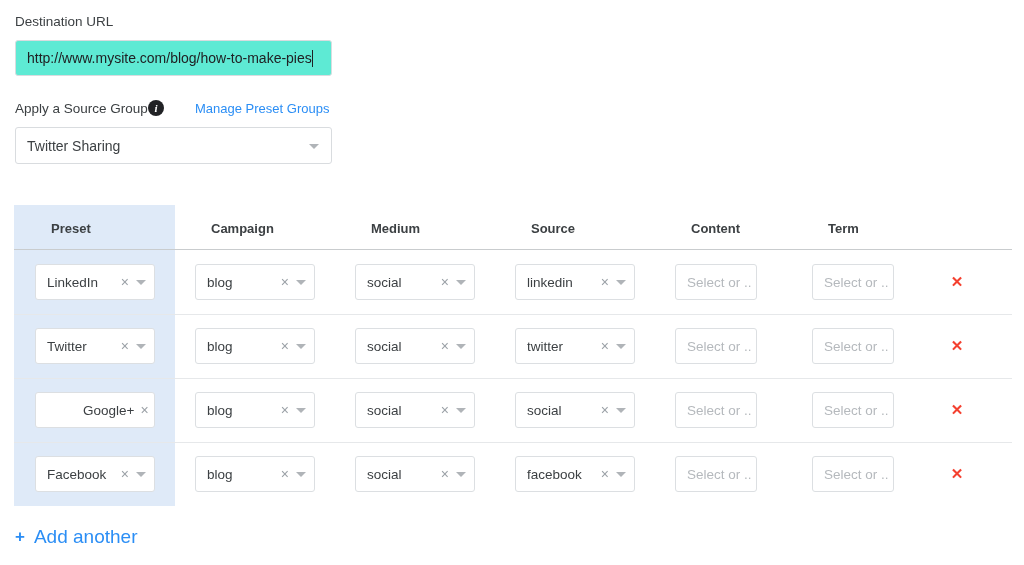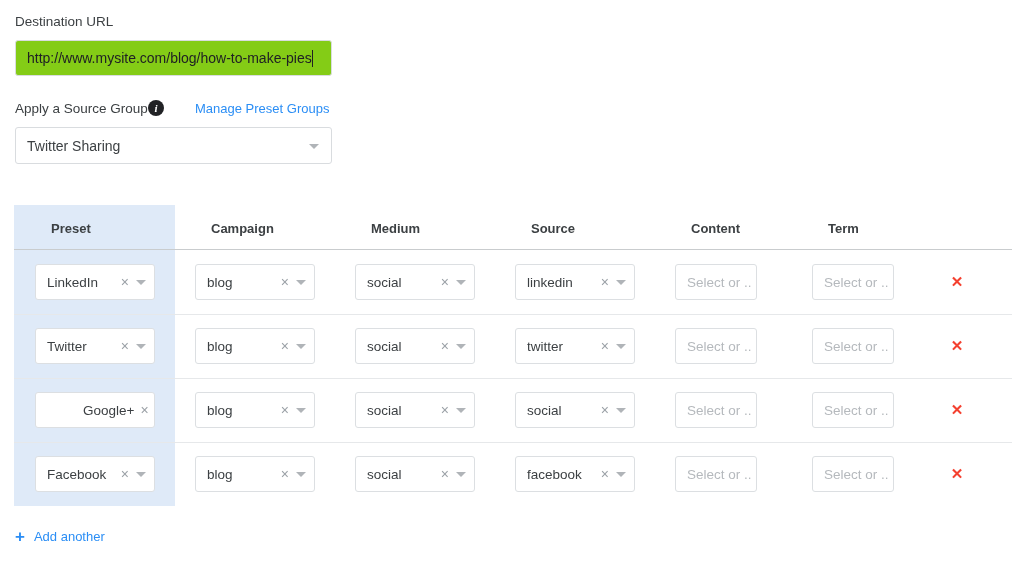--- a/index.html
+++ b/index.html
@@ -20,21 +20,21 @@
     line-height: 16px;
   }
   #dest-label { left: 15px; top: 14px; }
 
   .text-input {
     position: absolute;
     left: 15px; top: 40px;
     width: 317px; height: 36px;
     border: 1px solid #d9dcdf;
     border-radius: 3px;
-    background: #84cc16;
+    background: #5eead4;
     display: flex;
     align-items: center;
     padding: 0 11px;
     font-size: 14px;
     color: #202124;
     white-space: nowrap;
     overflow: hidden;
   }
   .caret {
     display: inline-block;
@@ -202,21 +202,21 @@
     cursor: pointer;
   }
   #add-another .plus {
     color: #2b8ef5;
     font-size: 17px;
     font-weight: bold;
     line-height: 16px;
   }
   #add-another .lbl {
     color: #2b8ef5;
-    font-size: 13px;
+    font-size: 19px;
     line-height: 16px;
   }
 </style>
 </head>
 <body>
 
 <div class="field-label" id="dest-label">Destination URL</div>
 
 <div class="text-input" id="dest-input">
   <span>http://www.mysite.com/blog/how-to-make-pies</span>

